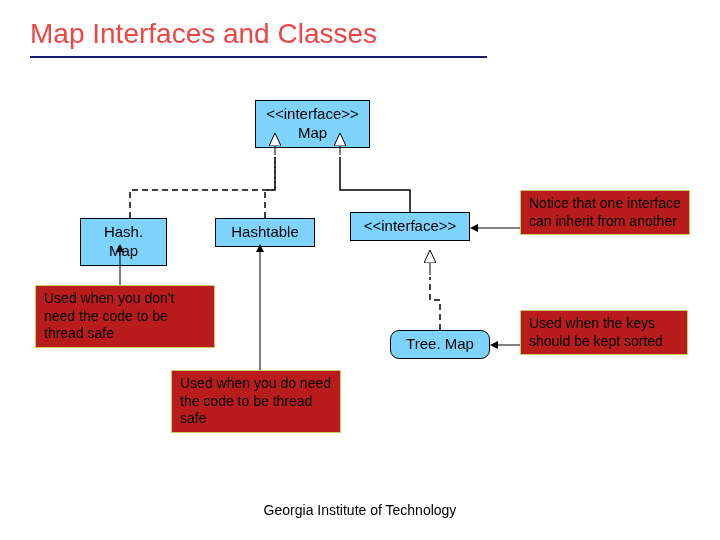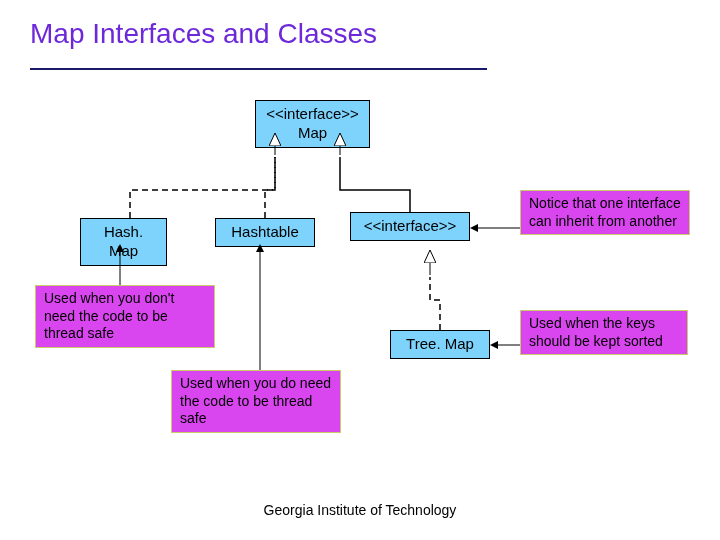--- a/index.html
+++ b/index.html
@@ -9,37 +9,37 @@
     background: #fff;
     font-family: Arial, Helvetica, sans-serif;
     position: relative;
     overflow: hidden;
   }
   .title {
     position: absolute;
     left: 30px;
     top: 18px;
     font-size: 28px;
-    color: #6d28d9;
+    color: #ef4444;
     border-bottom: 2px solid #1a1a6b;
-    padding-bottom: 18px;
+    padding-bottom: 6px;
     padding-right: 110px;
   }
   .uml-box {
     position: absolute;
     border: 1.5px solid #000;
     background: #7dd3fc;
     text-align: center;
     font-size: 15px;
     line-height: 1.25;
     padding: 4px 10px;
   }
   .note {
     position: absolute;
-    background: #d946ef;
+    background: #b91c1c;
     border: 1px solid #cccc66;
     font-size: 14px;
     line-height: 1.25;
     padding: 4px 8px;
   }
   .footer {
     position: absolute;
     bottom: 22px;
     width: 720px;
     text-align: center;
@@ -68,21 +68,21 @@
 </div>
 
 <div class="uml-box" style="left:215px; top:218px; width:100px;">
   <span>Hashtable</span>
 </div>
 
 <div class="uml-box" style="left:350px; top:212px; width:120px;">
   <div>&lt;&lt;interface&gt;&gt;</div>
 </div>
 
-<div class="uml-box" style="left:390px; top:330px; width:100px;">
+<div class="uml-box" style="left:390px; top:330px; width:100px;border-radius:9px;">
   <span>Tree. Map</span>
 </div>
 
 <div class="note" style="left:520px; top:190px; width:170px;">Notice that one interface can inherit from another</div>
 
 <div class="note" style="left:35px; top:285px; width:180px;">Used when you don't need the code to be thread safe</div>
 
 <div class="note" style="left:171px; top:370px; width:170px;">Used when you do need the code to be thread safe</div>
 
 <div class="note" style="left:520px; top:310px; width:168px;">Used when the keys should be kept sorted</div>

